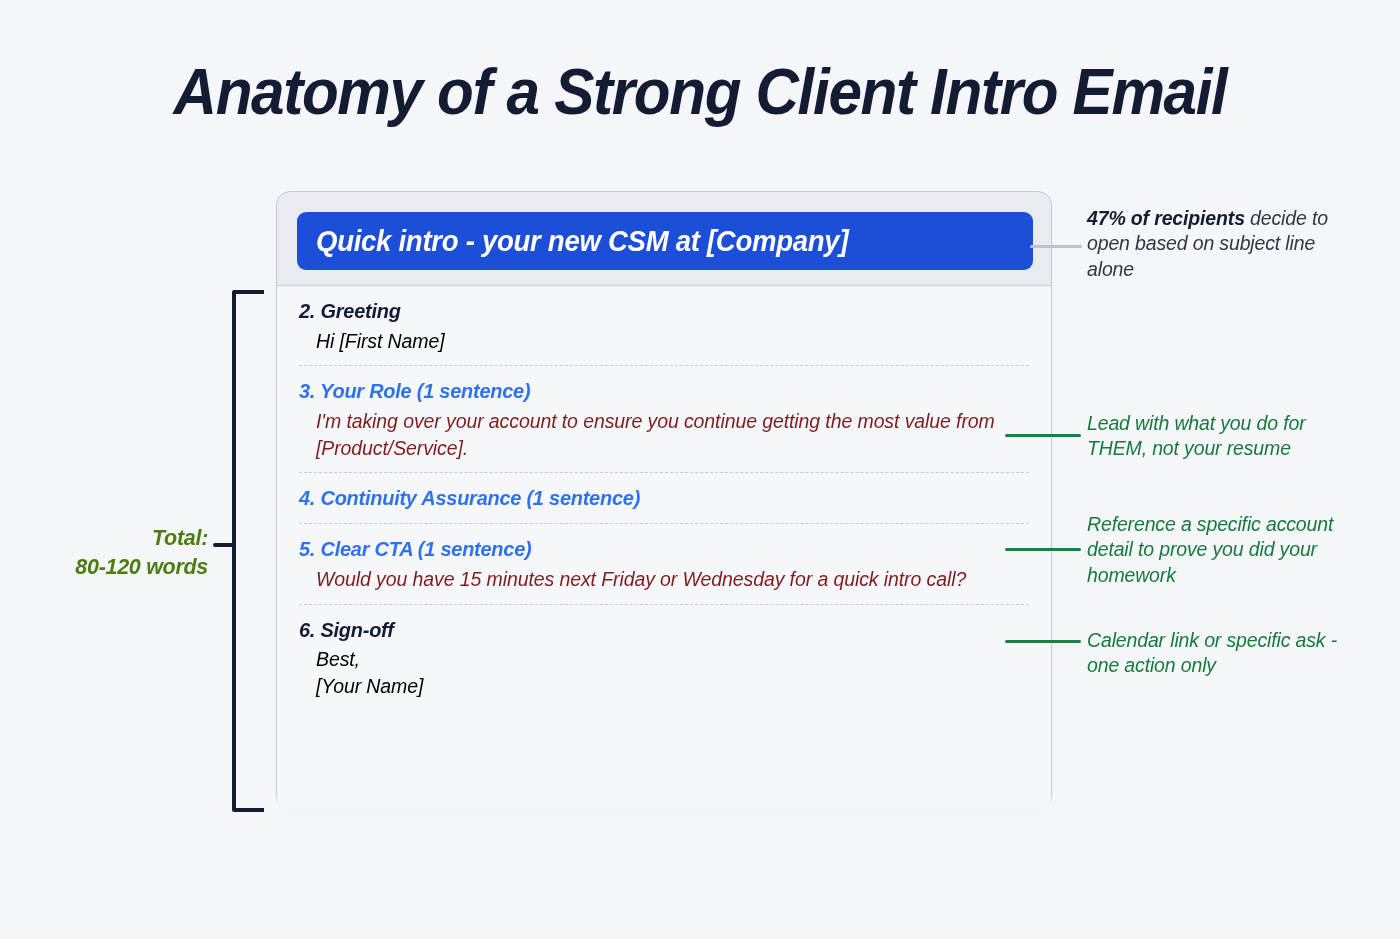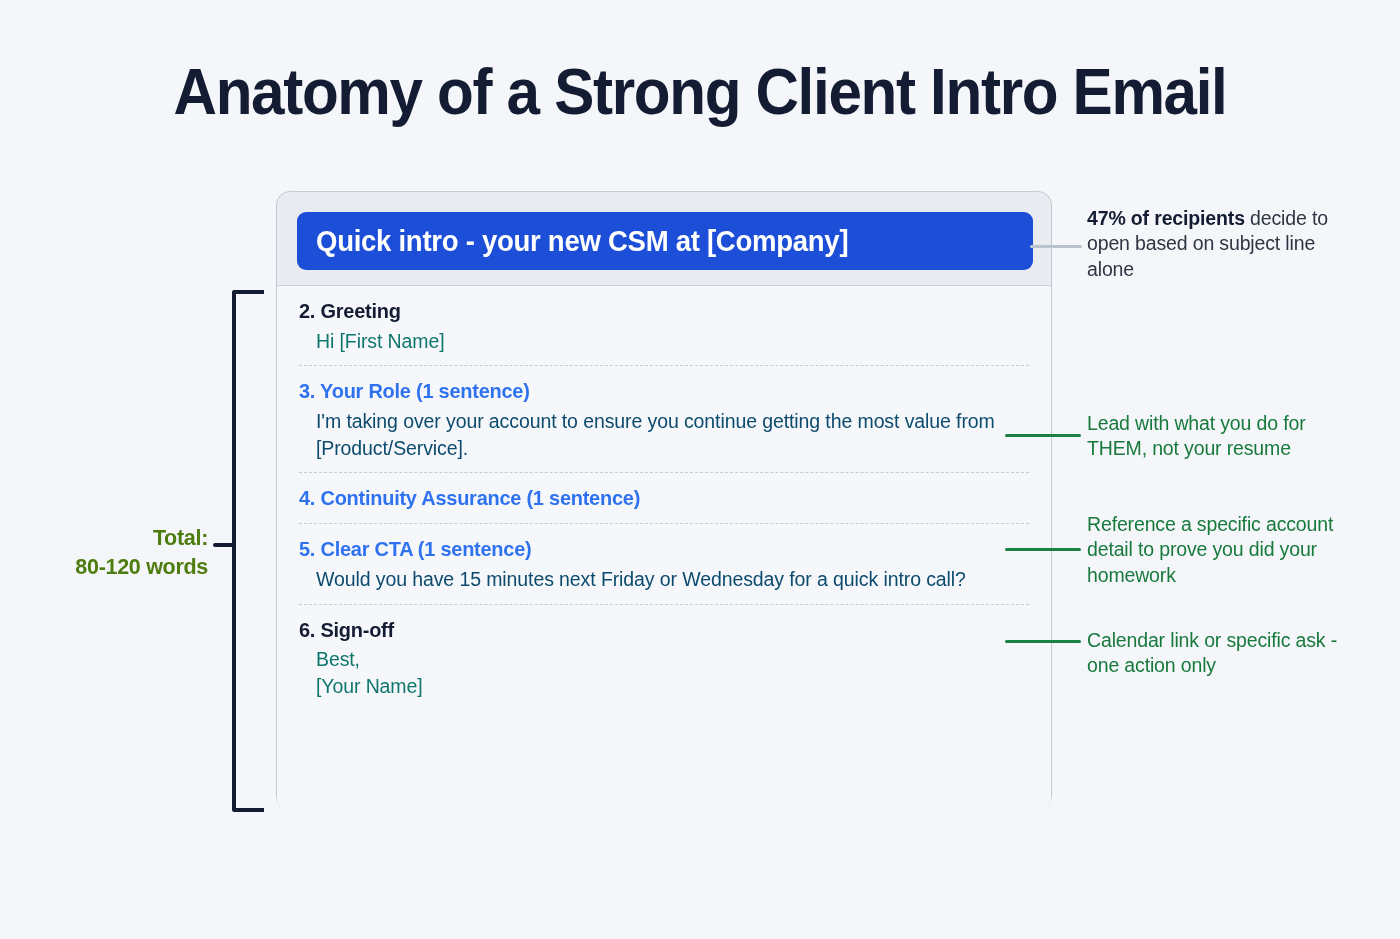--- a/index.html
+++ b/index.html
@@ -13,20 +13,21 @@
     font-family: "Liberation Sans", sans-serif;
     overflow: hidden;
     position: relative;
     -webkit-font-smoothing: antialiased;
   }
 
   #canvas {
     position: relative;
     width: 1400px;
     height: 779px;
+    font-style: italic;
   }
 
   
   .page-title {
     position: absolute;
     left: 0;
     top: 55px;
     width: 1400px;
     text-align: center;
     font-family: "Liberation Sans", sans-serif;
@@ -104,28 +105,28 @@
     letter-spacing: -0.25px;
     transform: scaleX(0.95);
     transform-origin: left center;
     line-height: 1.28;
   }
   .sec-head.navy { color: #141c33; }
   .sec-head.blue { color: #2f72f0; }
 
   .sec-body {
     font-size: 19.5px;
-    color: #0c4a6e;
+    color: #7f1d1d;
     line-height: 1.36;
     padding-left: 17px;
     margin-top: 3px;
     letter-spacing: -0.1px;
     max-width: 690px;
   }
-  .sec-body.muted { color: #0f766e; }
+  .sec-body.muted { color: #000000; }
 
   
   .footer-bar {
     position: absolute;
     left: 276px;
     top: 822px;
     width: 776px;
     height: 58px;
     box-sizing: border-box;
     background: #f26a1b;

